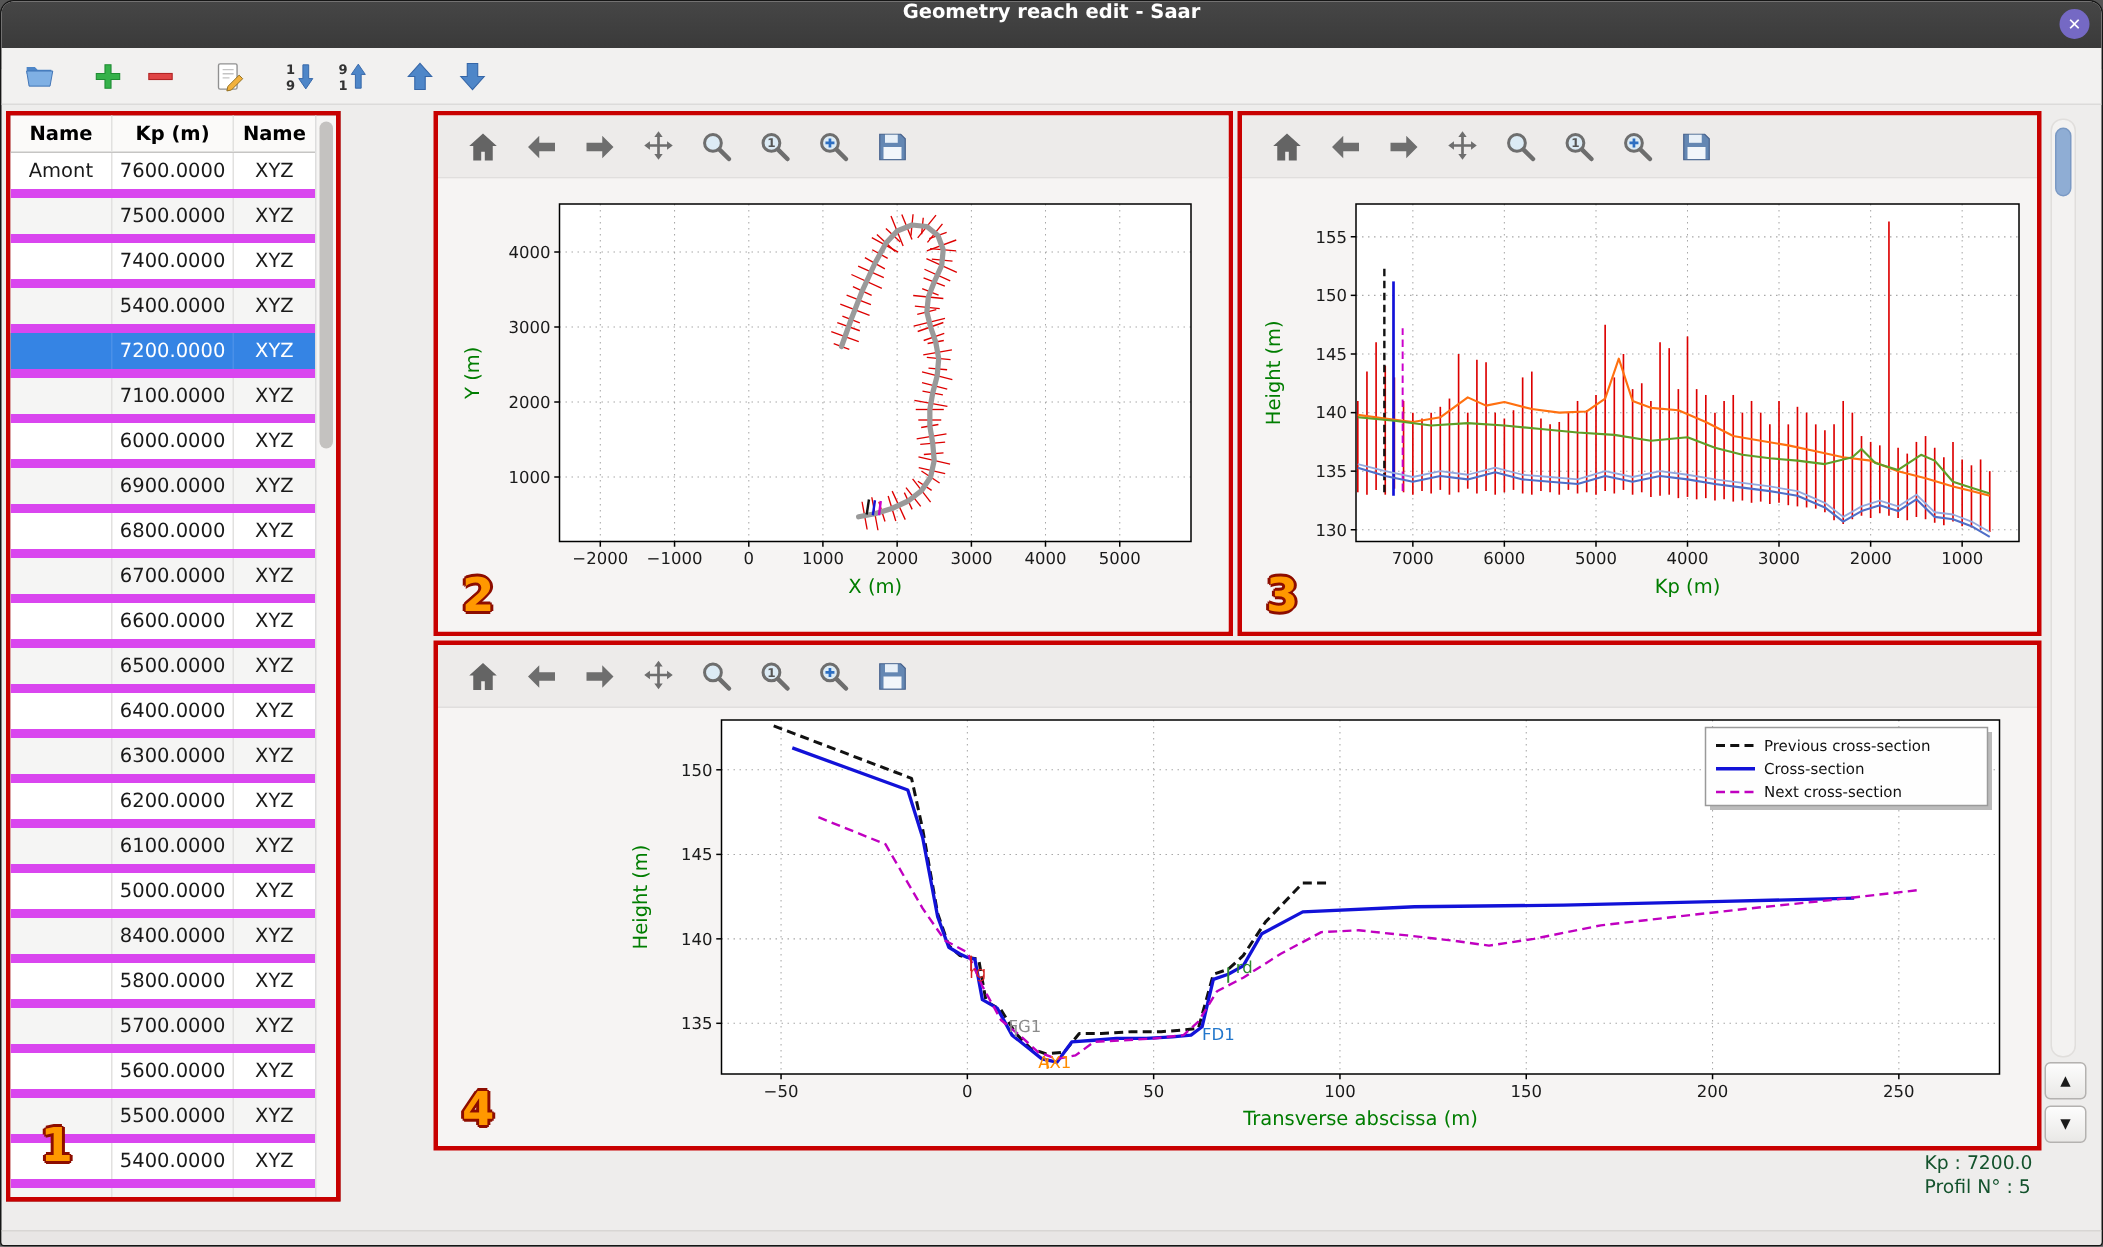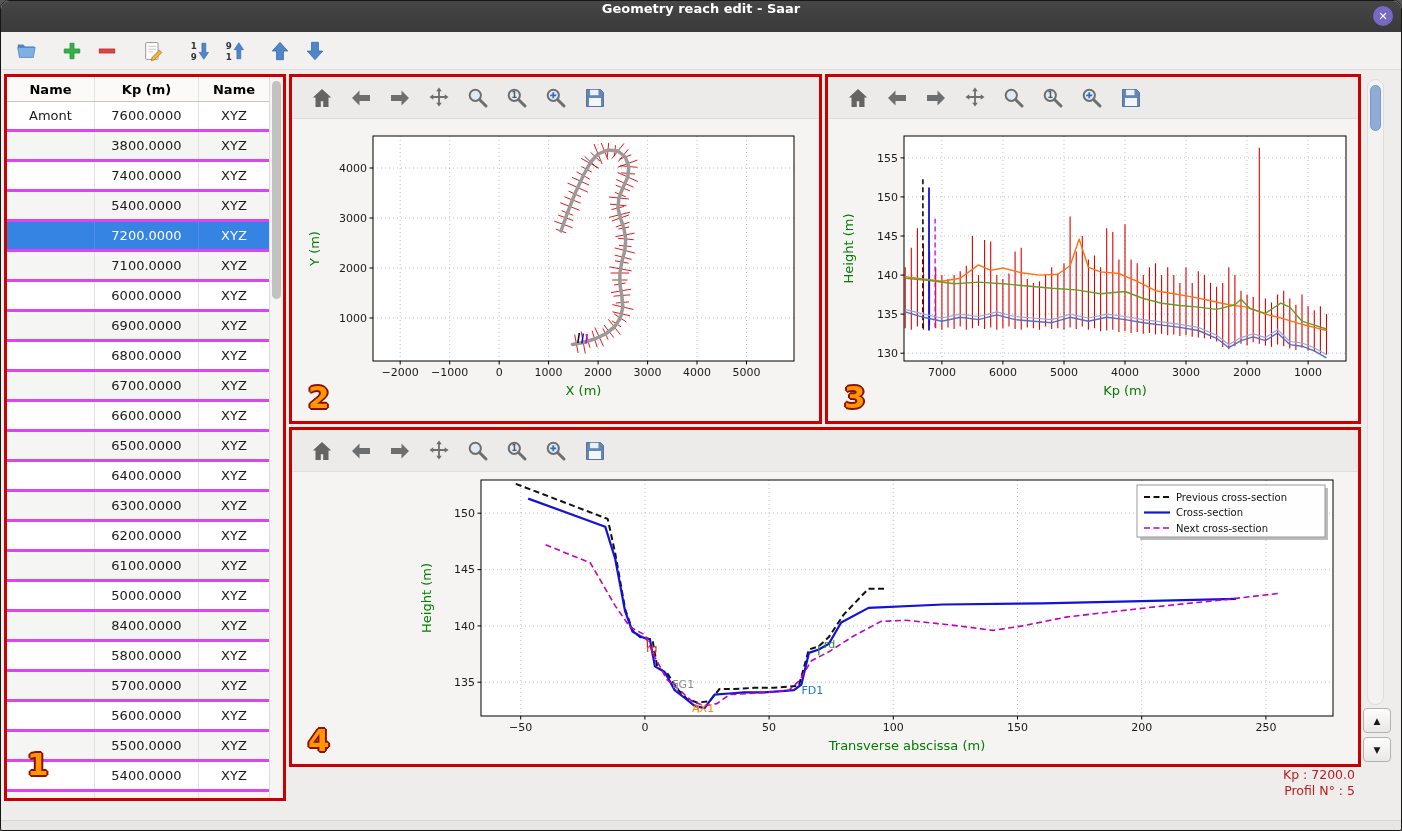--- a/index.html
+++ b/index.html
@@ -6,29 +6,29 @@
 html,body{background:#555}
 body{font-family:"DejaVu Sans","Liberation Sans",sans-serif}
 .window{position:relative;width:1402px;height:831px;background:#eeedec;border:1px solid #161616;border-radius:9px 9px 3px 3px;overflow:hidden}
 .titlebar{position:absolute;left:0;top:0;right:0;height:45px;background:linear-gradient(#464646,#353535);display:flex;align-items:flex-start;justify-content:center;color:#fff;font-size:13px;font-weight:bold;border-bottom:1px solid #202020}
 .close-btn{position:absolute;right:8px;top:5px;width:20px;height:20px;border-radius:50%;background:#7569c4;color:#fff;font-size:11px;display:flex;align-items:center;justify-content:center;cursor:pointer}
 .toolbar{position:absolute;left:0;top:31px;right:0;height:38px;background:#f2f1f0;border-bottom:1px solid #dcdbda;display:flex;align-items:center;padding-left:10px;gap:5px}
 .tbtn{width:30px;height:30px;display:flex;align-items:center;justify-content:center;border-radius:4px}
 .tbtn.gap{margin-left:11px}
 .tbtn svg{width:22px;height:22px}
 .panel{position:absolute;border:3px solid #c80000;background:#f4f2f1}
-#panel-table{left:3px;top:73px;width:282px;height:727px;background:#7f1d1d}
+#panel-table{left:3px;top:73px;width:223px;height:727px;background:#7f1d1d}
 #panel-plan{left:288px;top:73px;width:533px;height:350px}
 #panel-long{left:824px;top:73px;width:536px;height:350px}
 #panel-cross{left:288px;top:426px;width:1072px;height:340px}
 .thead{position:absolute;top:0;left:0;right:14px;height:25px;display:flex;background:#fbfaf9;border-bottom:1px solid #c6c5c4;font-weight:bold;font-size:13px}
 .tcell{display:flex;align-items:center;justify-content:center;border-right:1px solid #e2e1e0;overflow:hidden;white-space:nowrap}
 .c0{width:88px}.c1{width:104px}.c2{width:70px;border-right:none}
 .tbody{position:absolute;top:25px;bottom:0;left:0;right:14px;overflow:hidden;background:#fff}
-.trow{display:flex;height:30px;font-size:13px;color:#1a1a1a;background:#fff;border-bottom:3px solid #d946ef}
+.trow{display:flex;height:30px;font-size:13px;color:#1a1a1a;background:#fff;border-bottom:6px solid #d946ef}
 .trow.alt{background:#f5f5f4}
 .trow.selected{background:#3584e4;color:#fff}
 .trow.selected .tcell{border-right-color:#4a90e8}
 .trow .tcell{height:100%}
 .tscroll{position:absolute;right:0;top:0;bottom:0;width:14px;background:#f6f5f4;border-left:1px solid #ddd}
 .tthumb{position:absolute;left:2px;right:2px;top:4px;height:218px;background:#c4c2c0;border-radius:5px}
 .mpl-toolbar{position:absolute;top:0;left:0;right:0;height:42px;display:flex;align-items:center;padding-left:16px;gap:11px;background:#edebea;border-bottom:1px solid #e0dedd}
 .mpl-btn{width:28px;height:28px;display:flex;align-items:center;justify-content:center}
 .mpl-btn svg{width:24px;height:24px}
 .figure{position:absolute;left:0;right:0;top:42px;bottom:0;background:#f6f4f3}
@@ -39,21 +39,21 @@
 .figure svg .legendtext{font-size:10px;fill:#111}
 .figure svg .annot{font-size:11px}
 .panel-num{position:absolute;left:16px;bottom:8px;font-size:31px;font-weight:bold;color:#ff9800;z-index:6;line-height:1;
  text-shadow:-2px 0 #8d0d00,2px 0 #8d0d00,0 -2px #8d0d00,0 2px #8d0d00,-1px -1px #8d0d00,1px 1px #8d0d00,-1px 1px #8d0d00,1px -1px #8d0d00}
 #panel-table .panel-num{left:20px;bottom:18px}
 .vscroll{position:absolute;left:1366px;top:78px;width:17px;height:626px;background:#f3f2f1;border:1px solid #e0dedc;border-radius:8px}
 .vthumb{position:absolute;left:2px;right:2px;top:5px;height:46px;background:#8fadd4;border:1px solid #7a99c4;border-radius:6px}
 .spin{position:absolute;left:1362px;width:28px;height:25px;background:linear-gradient(#fdfdfd,#e9e8e6);border:1px solid #b4b2b0;border-radius:4px;display:flex;align-items:center;justify-content:center;font-size:9px;color:#1a1a1a;cursor:pointer}
 .spin-up{top:707px}
 .spin-down{top:736px}
-.status{position:absolute;right:46px;top:766px;text-align:right;font-size:12.5px;color:#b91c1c;line-height:16px}
+.status{position:absolute;right:46px;top:766px;font-size:12.5px;color:#14532d;line-height:16px}
 .bottombar{position:absolute;left:0;right:0;bottom:0;height:10px;background:#e8e6e5;border-top:1px solid #d8d6d4}
 </style>
 </head>
 <body>
 
 <div class="window">
   <div class="titlebar">
     <span>Geometry reach edit - Saar</span>
     <div class="close-btn">
       <span>✕</span>
@@ -117,21 +117,21 @@
         <div class="tcell c2">Name</div>
       </div>
     <div class="tbody">
         <div class="trow">
           <div class="tcell c0">Amont</div>
           <div class="tcell c1">7600.0000</div>
           <div class="tcell c2">XYZ</div>
         </div>
         <div class="trow alt">
           <div class="tcell c0"></div>
-          <div class="tcell c1">3800.0000</div>
+          <div class="tcell c1">7500.0000</div>
           <div class="tcell c2">XYZ</div>
         </div>
         <div class="trow">
           <div class="tcell c0"></div>
           <div class="tcell c1">7400.0000</div>
           <div class="tcell c2">XYZ</div>
         </div>
         <div class="trow alt">
           <div class="tcell c0"></div>
           <div class="tcell c1">5400.0000</div>

